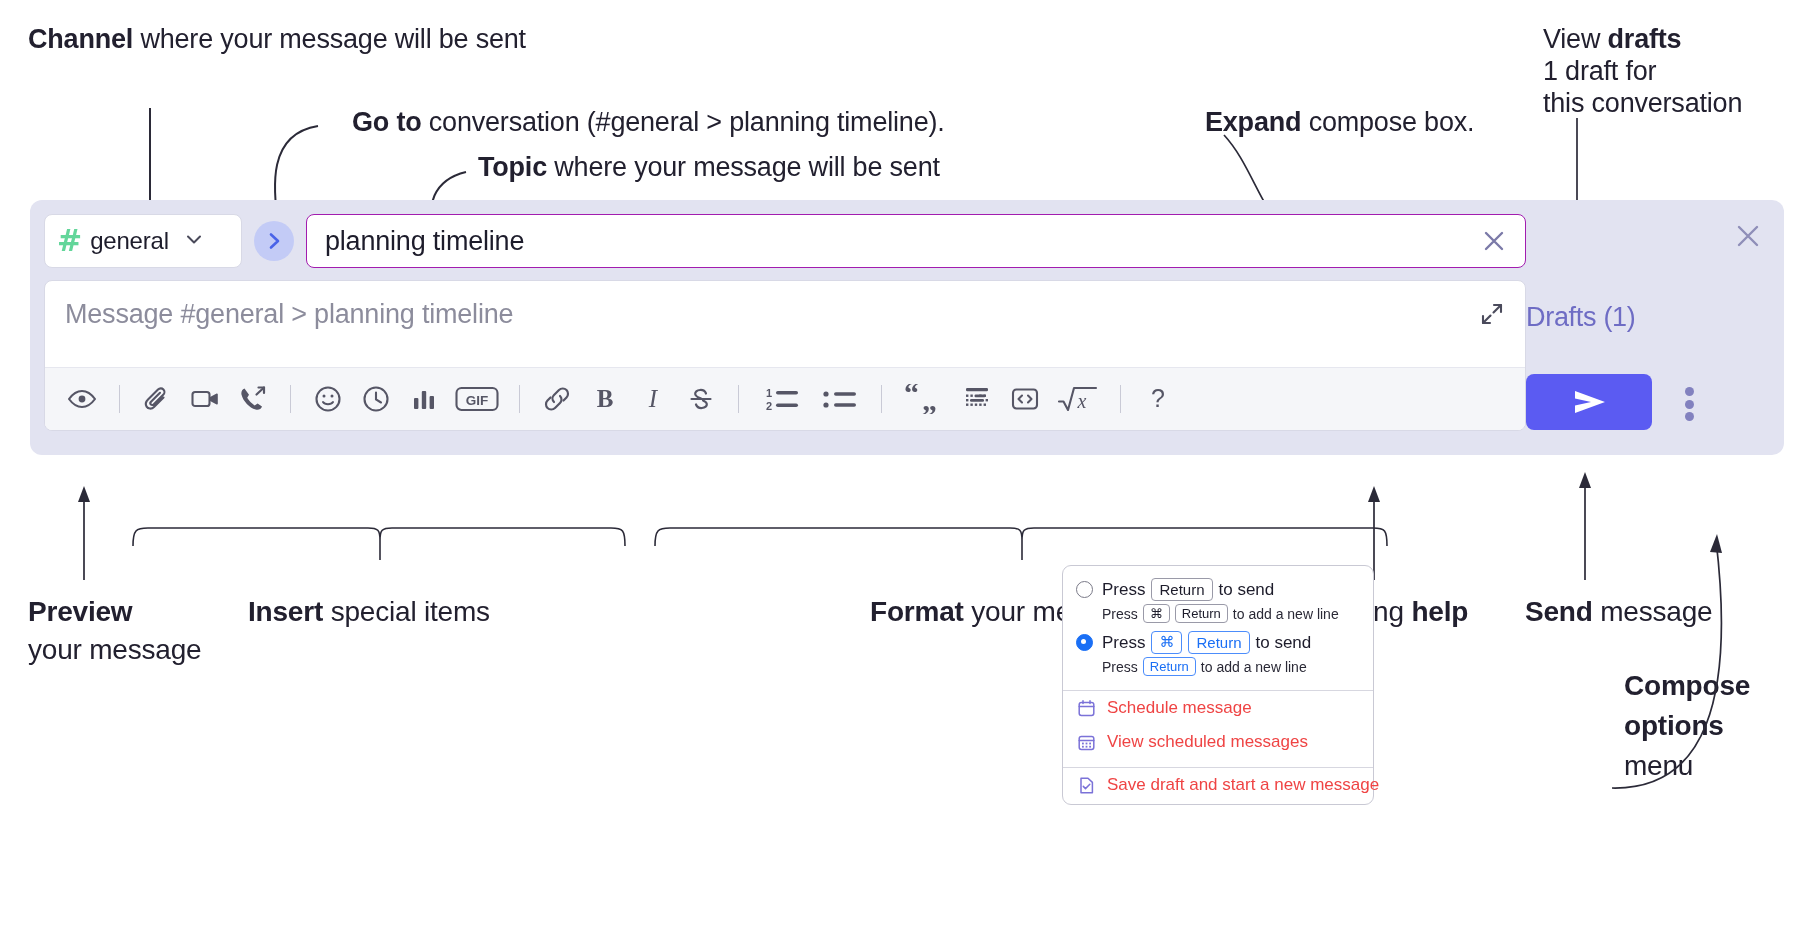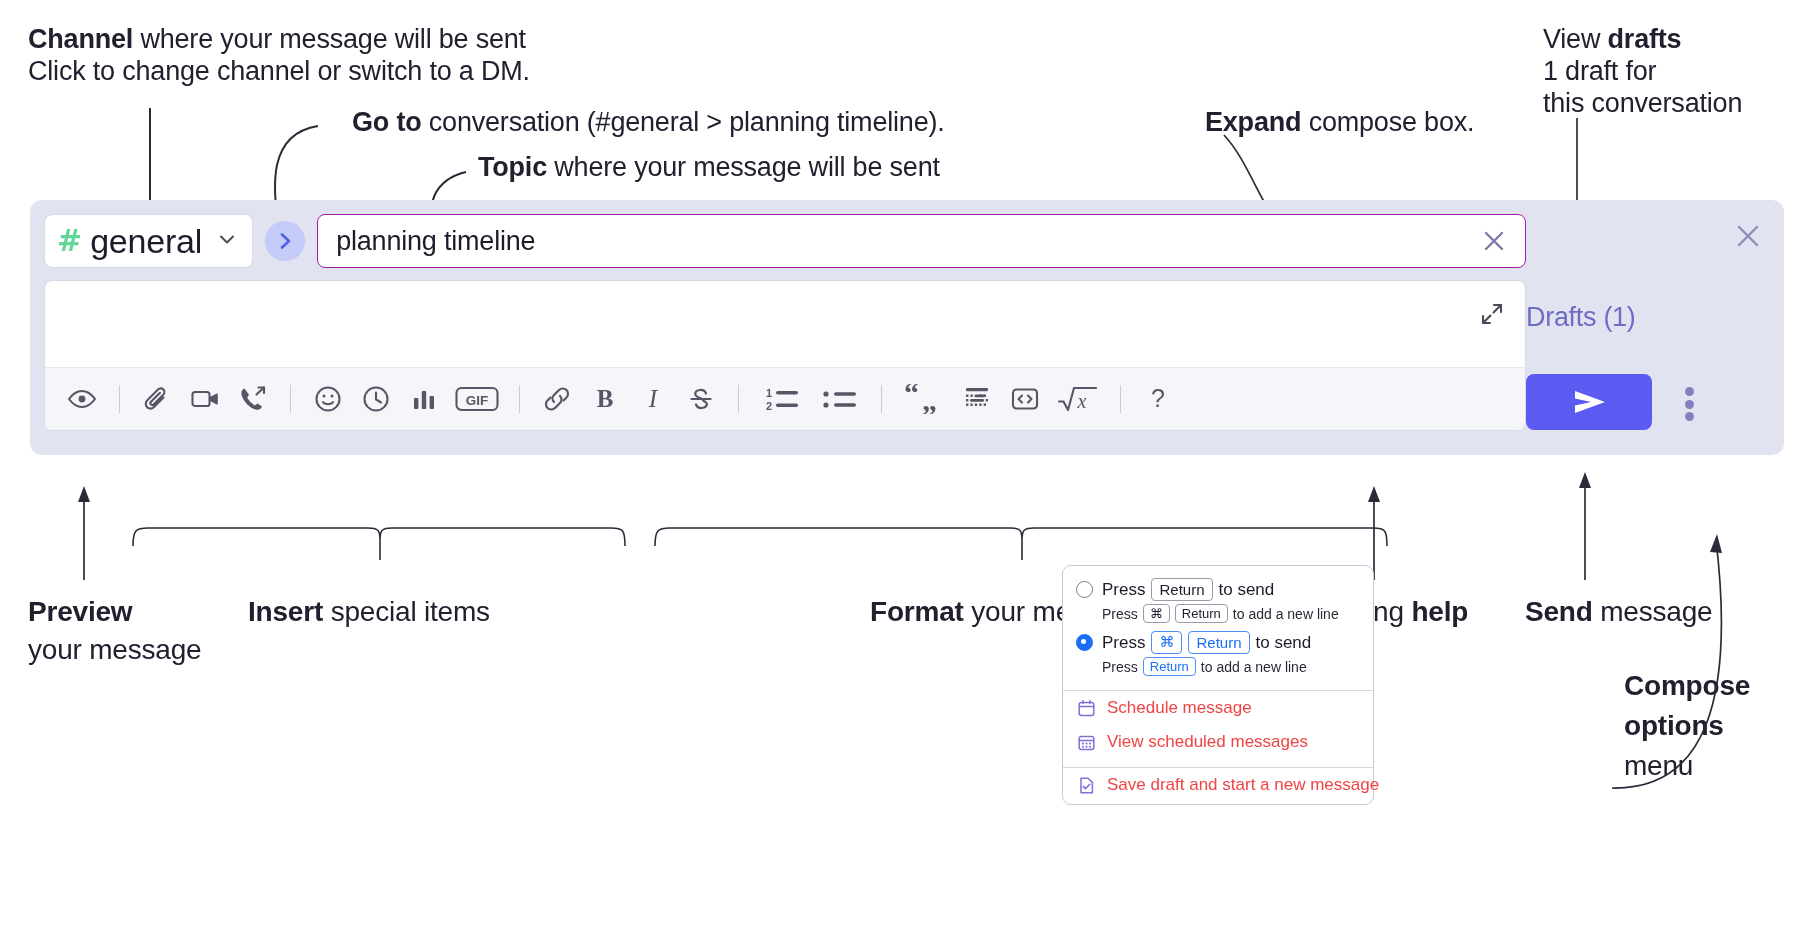--- a/index.html
+++ b/index.html
@@ -52,21 +52,21 @@
     display:flex;align-items:center;
     gap:8px;
     padding:0 14px 0 12px;
     box-sizing:border-box;
     min-width:198px;
   }
   .hash{
     font-size:30px;font-weight:700;color:#63d69a;line-height:1;
     font-family:"DejaVu Sans",sans-serif;
   }
-  .chan-name{font-size:34px;color:#1d1c2b;letter-spacing:-0.2px;}
+  .chan-name{font-size:24px;color:#1d1c2b;letter-spacing:-0.2px;}
   .chev{margin-left:6px;color:#4a4a5a;}
 
   .goto-btn{
     width:40px;height:40px;border-radius:50%;
     background:#c3cbf6;
     display:flex;align-items:center;justify-content:center;
     flex:0 0 auto;
   }
 
   .topic-field{
@@ -193,21 +193,20 @@
   .mi .mi-ico{width:20px;height:20px;flex:0 0 auto;color:#7b72d8;display:flex;align-items:center;justify-content:center;}
 </style>
 </head>
 <body>
 
 <div class="stage">
 
   <div class="ann" style="left:28px;top:22px;">
     <b>Channel</b><span> where your message will be sent</span>
   </div>
-  <div class="ann it" style="left:28px;top:54px;">Click to change channel or switch to a DM.</div>
 
   <div class="ann" style="left:330px;top:105px;margin-left:22px;">
     <b>Go to</b><span> conversation (#general &gt; planning timeline).</span>
   </div>
 
   <div class="ann" style="left:478px;top:150px;">
     <b>Topic</b><span> where your message will be sent</span>
   </div>
 
   <div class="ann" style="left:1205px;top:105px;">
@@ -310,20 +309,21 @@
           <span class="topic-clear">
             <svg width="30" height="30" viewBox="0 0 30 30" fill="none" stroke="#7b7aa8" stroke-width="2.4" stroke-linecap="round">
                 <path d="M7 7 L23 23 M23 7 L7 23"></path>
               </svg>
           </span>
         </div>
       </div>
 
       <div class="msg-card">
         <div class="msg-input-area">
+          <div class="msg-placeholder">Message #general &gt; planning timeline</div>
           <div class="expand-btn">
             <svg width="28" height="28" viewBox="0 0 28 28" fill="none" stroke="#4b4b5c" stroke-width="2.1" stroke-linecap="round" stroke-linejoin="round">
               <path d="M16 5 H23 V12"></path>
                 <path d="M23 5 L15.5 12.5"></path>
               <path d="M12 23 H5 V16"></path>
                 <path d="M5 23 L12.5 15.5"></path>
             </svg>
           </div>
         </div>
 

